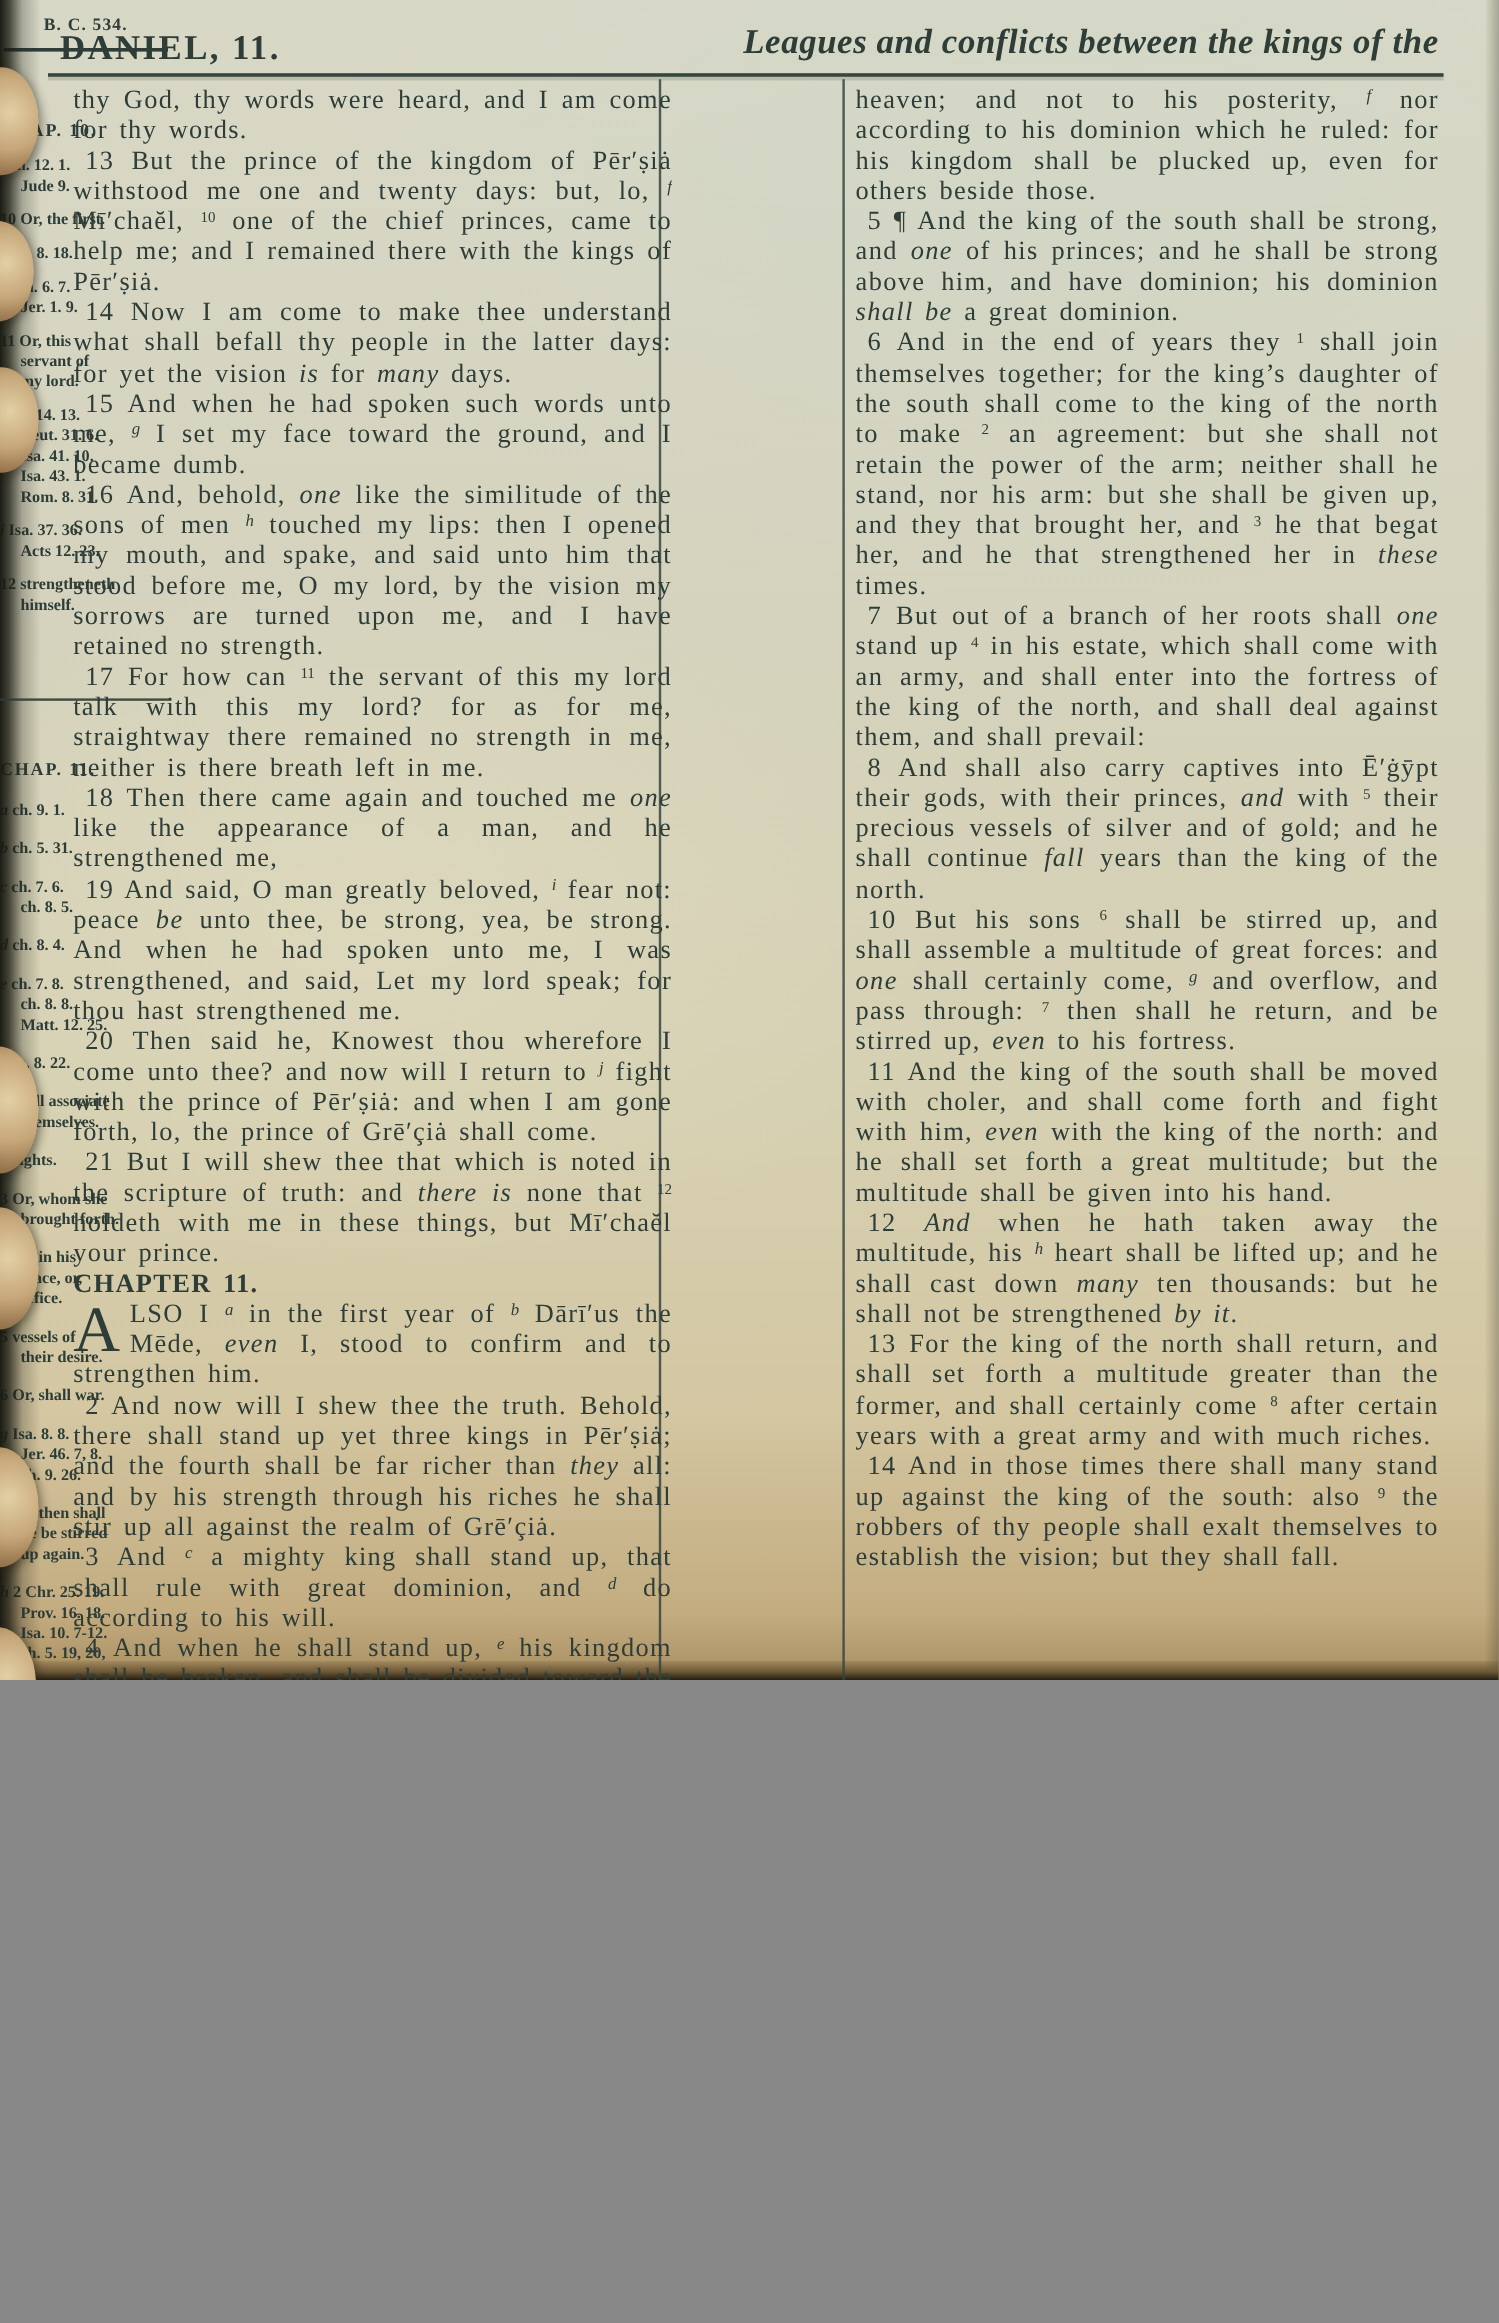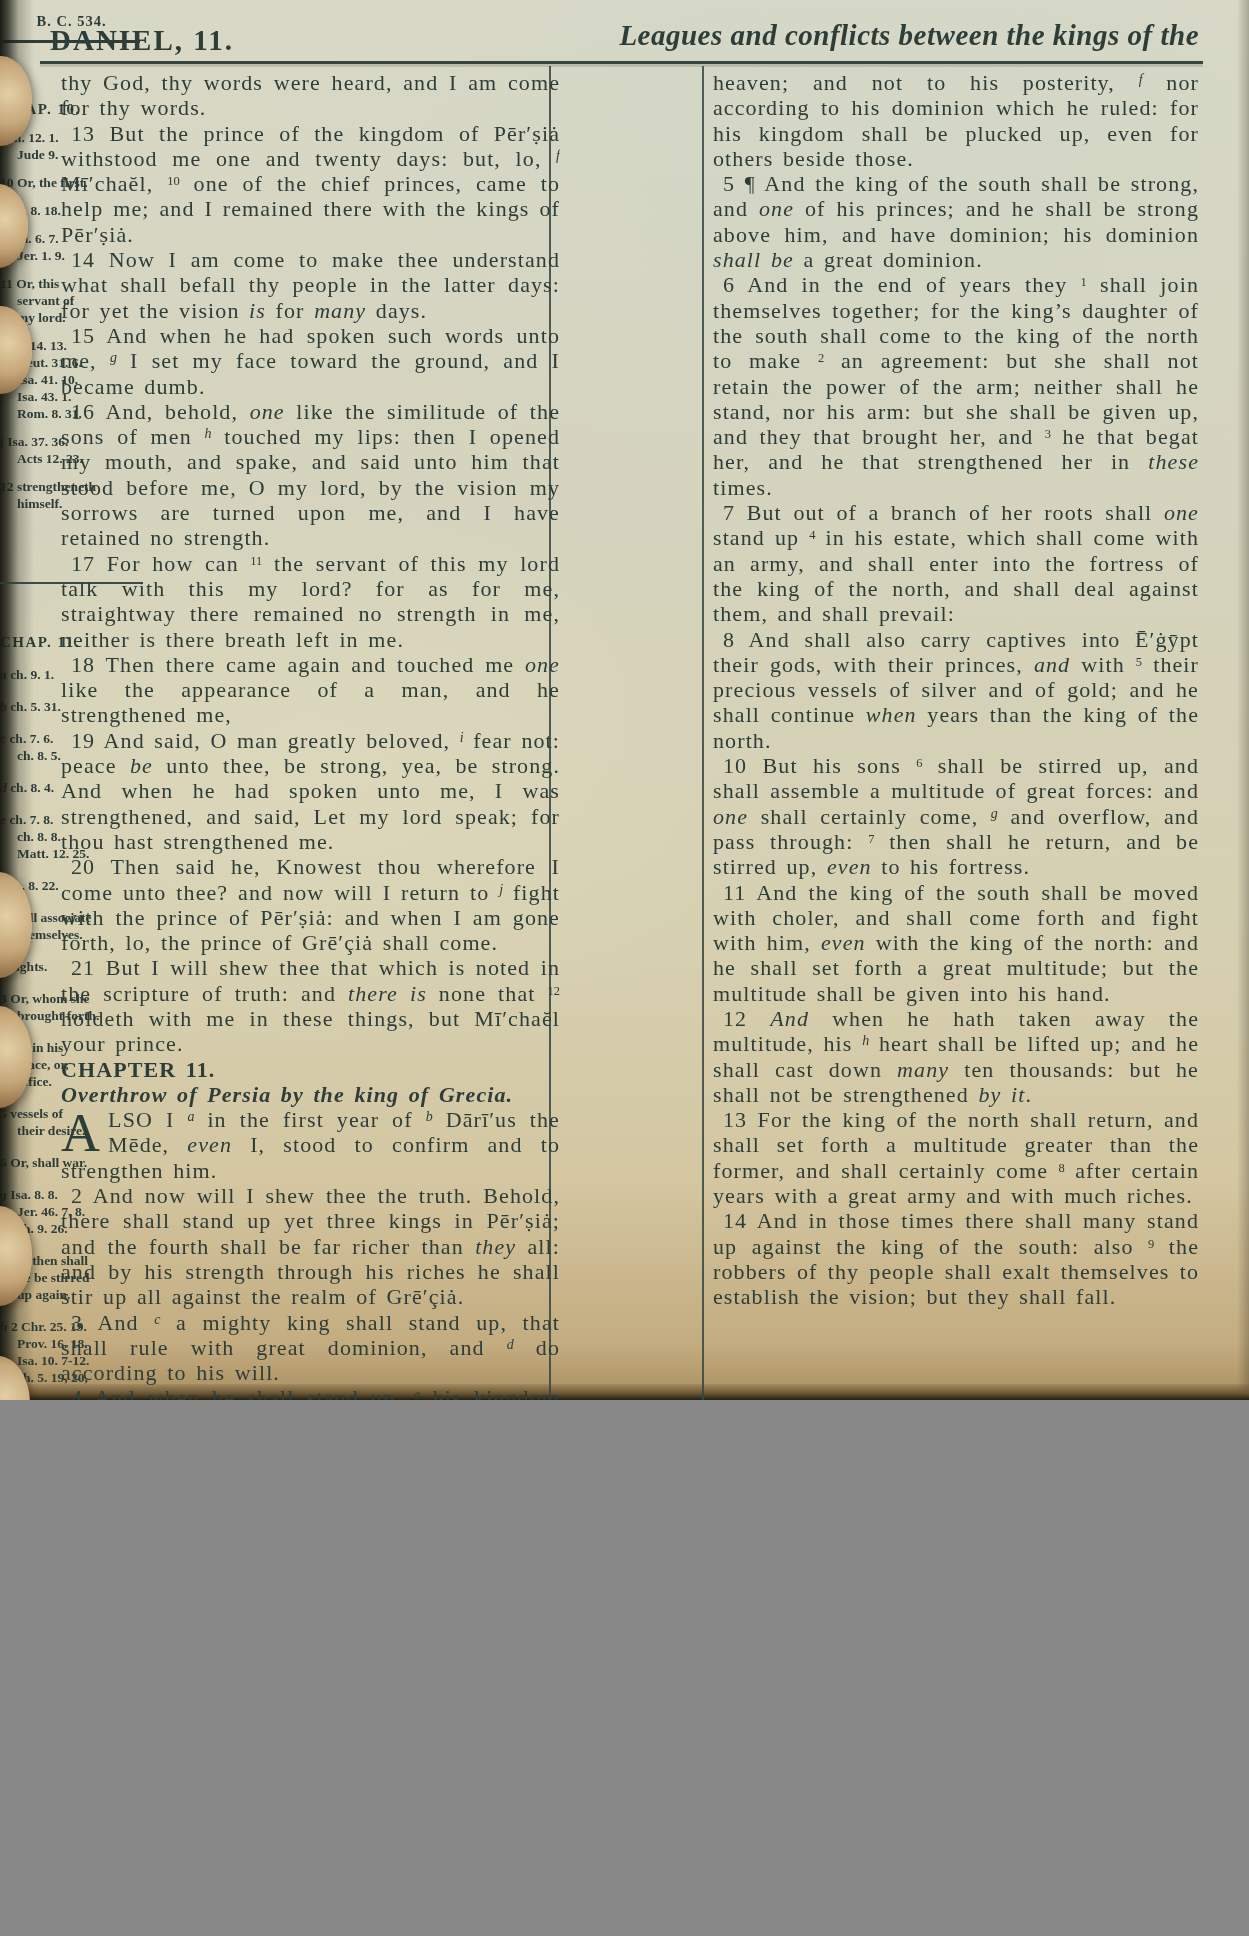--- a/index.html
+++ b/index.html
@@ -101,21 +101,20 @@
       <p class="verse">13 But the prince of the kingdom of Pēr′ṣiȧ withstood me one and twenty days: but, lo, <sup class="rf">f</sup> Mī′chaĕl, <sup class="rf num">10</sup> one of the chief princes, came to help me; and I remained there with the kings of Pēr′ṣiȧ.</p>
       <p class="verse">14 Now I am come to make thee understand what shall befall thy people in the latter days: for yet the vision <i>is</i> for <i>many</i> days.</p>
       <p class="verse">15 And when he had spoken such words unto me, <sup class="rf">g</sup> I set my face toward the ground, and I became dumb.</p>
       <p class="verse">16 And, behold, <i>one</i> like the similitude of the sons of men <sup class="rf">h</sup> touched my lips: then I opened my mouth, and spake, and said unto him that stood before me, O my lord, by the vision my sorrows are turned upon me, and I have retained no strength.</p>
       <p class="verse">17 For how can <sup class="rf num">11</sup> the servant of this my lord talk with this my lord? for as for me, straightway there remained no strength in me, neither is there breath left in me.</p>
       <p class="verse">18 Then there came again and touched me <i>one</i> like the appearance of a man, and he strengthened me,</p>
       <p class="verse">19 And said, O man greatly beloved, <sup class="rf">i</sup> fear not: peace <i>be</i> unto thee, be strong, yea, be strong. And when he had spoken unto me, I was strengthened, and said, Let my lord speak; for thou hast strengthened me.</p>
       <p class="verse">20 Then said he, Knowest thou wherefore I come unto thee? and now will I return to <sup class="rf">j</sup> fight with the prince of Pēr′ṣiȧ: and when I am gone forth, lo, the prince of Grē′çiȧ shall come.</p>
       <p class="verse">21 But I will shew thee that which is noted in the scripture of truth: and <i>there is</i> none that <sup class="rf num">12</sup> holdeth with me in these things, but Mī′chaĕl your prince.</p>
       <p class="chap">CHAPTER 11.</p>
-      <p class="subhead">Overthrow of Persia by the king of Grecia.</p>
       <p class="verse dc"><span class="dropcap">A</span>LSO I <sup class="rf">a</sup> in the first year of <sup class="rf">b</sup> Dārī′us the Mēde, <i>even</i> I, stood to confirm and to strengthen him.</p>
       <p class="verse">2 And now will I shew thee the truth. Behold, there shall stand up yet three kings in Pēr′ṣiȧ; and the fourth shall be far richer than <i>they</i> all: and by his strength through his riches he shall stir up all against the realm of Grē′çiȧ.</p>
       <p class="verse">3 And <sup class="rf">c</sup> a mighty king shall stand up, that shall rule with great dominion, and <sup class="rf">d</sup> do according to his will.</p>
       <p class="verse">4 And when he shall stand up, <sup class="rf">e</sup> his kingdom shall be broken, and shall be divided toward the four winds of</p>
     </div>
 
   <div class="col-center" id="centercol">
     <div class="bc">B. C. 534.</div>
     <div class="bc-rule"></div>
     <div id="ccsections">
@@ -153,21 +152,21 @@
           <div class="ref"><span class="mk">i</span> Jer. 6. 6.</div>
         </div>
       </div>
   </div>
 
   <div class="col col-right" id="rightcol">
       <p class="cont">heaven; and not to his posterity, <sup class="rf">f</sup> nor according to his dominion which he ruled: for his kingdom shall be plucked up, even for others beside those.</p>
       <p class="verse">5 ¶ And the king of the south shall be strong, and <i>one</i> of his princes; and he shall be strong above him, and have dominion; his dominion <i>shall be</i> a great dominion.</p>
       <p class="verse">6 And in the end of years they <sup class="rf num">1</sup> shall join themselves together; for the king’s daughter of the south shall come to the king of the north to make <sup class="rf num">2</sup> an agreement: but she shall not retain the power of the arm; neither shall he stand, nor his arm: but she shall be given up, and they that brought her, and <sup class="rf num">3</sup> he that begat her, and he that strengthened her in <i>these</i> times.</p>
       <p class="verse">7 But out of a branch of her roots shall <i>one</i> stand up <sup class="rf num">4</sup> in his estate, which shall come with an army, and shall enter into the fortress of the king of the north, and shall deal against them, and shall prevail:</p>
-      <p class="verse">8 And shall also carry captives into Ē′ġȳpt their gods, with their princes, <i>and</i> with <sup class="rf num">5</sup> their precious vessels of silver and of gold; and he shall continue <i>when</i> years than the king of the north.</p>
+      <p class="verse">8 And shall also carry captives into Ē′ġȳpt their gods, with their princes, <i>and</i> with <sup class="rf num">5</sup> their precious vessels of silver and of gold; and he shall continue <i>fall</i> years than the king of the north.</p>
       <p class="verse">10 But his sons <sup class="rf num">6</sup> shall be stirred up, and shall assemble a multitude of great forces: and <i>one</i> shall certainly come, <sup class="rf">g</sup> and overflow, and pass through: <sup class="rf num">7</sup> then shall he return, and be stirred up, <i>even</i> to his fortress.</p>
       <p class="verse">11 And the king of the south shall be moved with choler, and shall come forth and fight with him, <i>even</i> with the king of the north: and he shall set forth a great multitude; but the multitude shall be given into his hand.</p>
       <p class="verse">12 <i>And</i> when he hath taken away the multitude, his <sup class="rf">h</sup> heart shall be lifted up; and he shall cast down <i>many</i> ten thousands: but he shall not be strengthened <i>by it</i>.</p>
       <p class="verse">13 For the king of the north shall return, and shall set forth a multitude greater than the former, and shall certainly come <sup class="rf num">8</sup> after certain years with a great army and with much riches.</p>
       <p class="verse">14 And in those times there shall many stand up against the king of the south: also <sup class="rf num">9</sup> the robbers of thy people shall exalt themselves to establish the vision; but they shall fall.</p>
     </div>
 
   <div class="pgnum">780</div>
 </div>
 

